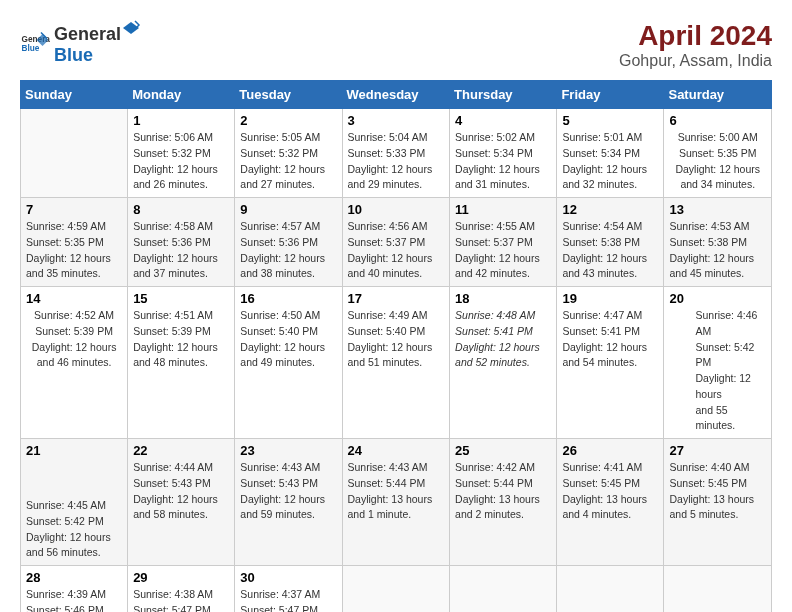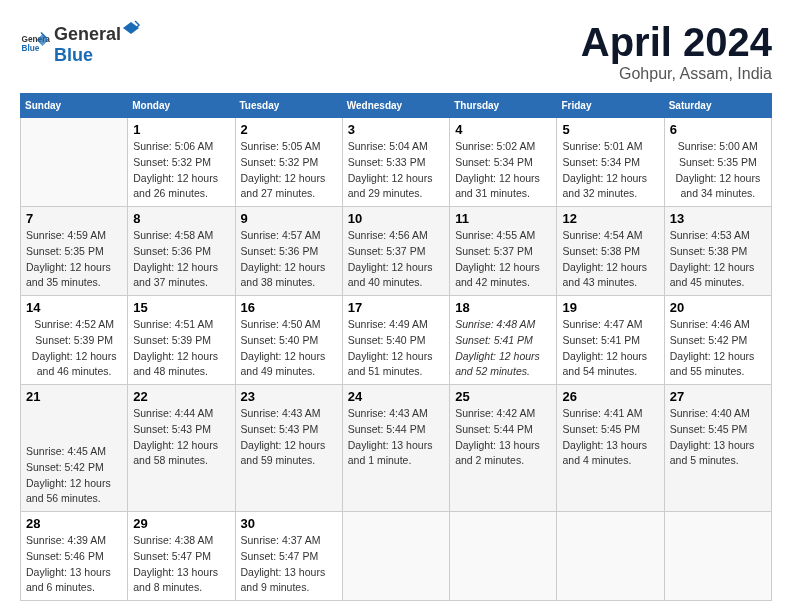--- a/index.html
+++ b/index.html
@@ -32,39 +32,39 @@
       color: #1a6bb5;
     }
     .logo-icon {
       width: 30px;
       height: 30px;
     }
     .title-block {
       text-align: right;
     }
     .month-title {
-      font-size: 40px;
-      font-weight: bold;
-      color: #0f172a;
+      font-size: 28px;
+      font-weight: bold;
+      color: #7f1d1d;
     }
     .location-title {
       font-size: 16px;
       color: #555;
     }
     table {
       width: 100%;
       border-collapse: collapse;
       font-size: 11px;
     }
     thead tr th {
       background-color: #2a6db5;
       color: #fff;
       padding: 6px 4px;
       text-align: left;
-      font-size: 10px;
+      font-size: 13px;
       font-weight: bold;
       border: 1px solid #2a6db5;
     }
     tbody tr td {
       border: 1px solid #ccc;
       vertical-align: top;
       padding: 4px 5px;
       width: 108px;
       min-height: 80px;
       background: #fff;
@@ -262,21 +262,21 @@
         </td>
         <td>
           <div class="day-number">19</div>
           <div class="day-info" style="white-space: pre-line;">Sunrise: 4:47 AM
 Sunset: 5:41 PM
 Daylight: 12 hours
 and 54 minutes.</div>
         </td>
         <td>
           <div class="day-number">20</div>
-          <div class="day-info" style="white-space: pre-line;">Sunrise: 4:46 AM
+          <div class="day-info" style="white-space: pre-line; margin-left: 26px;">Sunrise: 4:46 AM
 Sunset: 5:42 PM
 Daylight: 12 hours
 and 55 minutes.</div>
         </td>
       </tr>
       <tr>
         <td>
           <div class="day-number">21</div>
           <div class="day-info" style="white-space: pre-line; margin-top: 40px;">Sunrise: 4:45 AM
 Sunset: 5:42 PM

